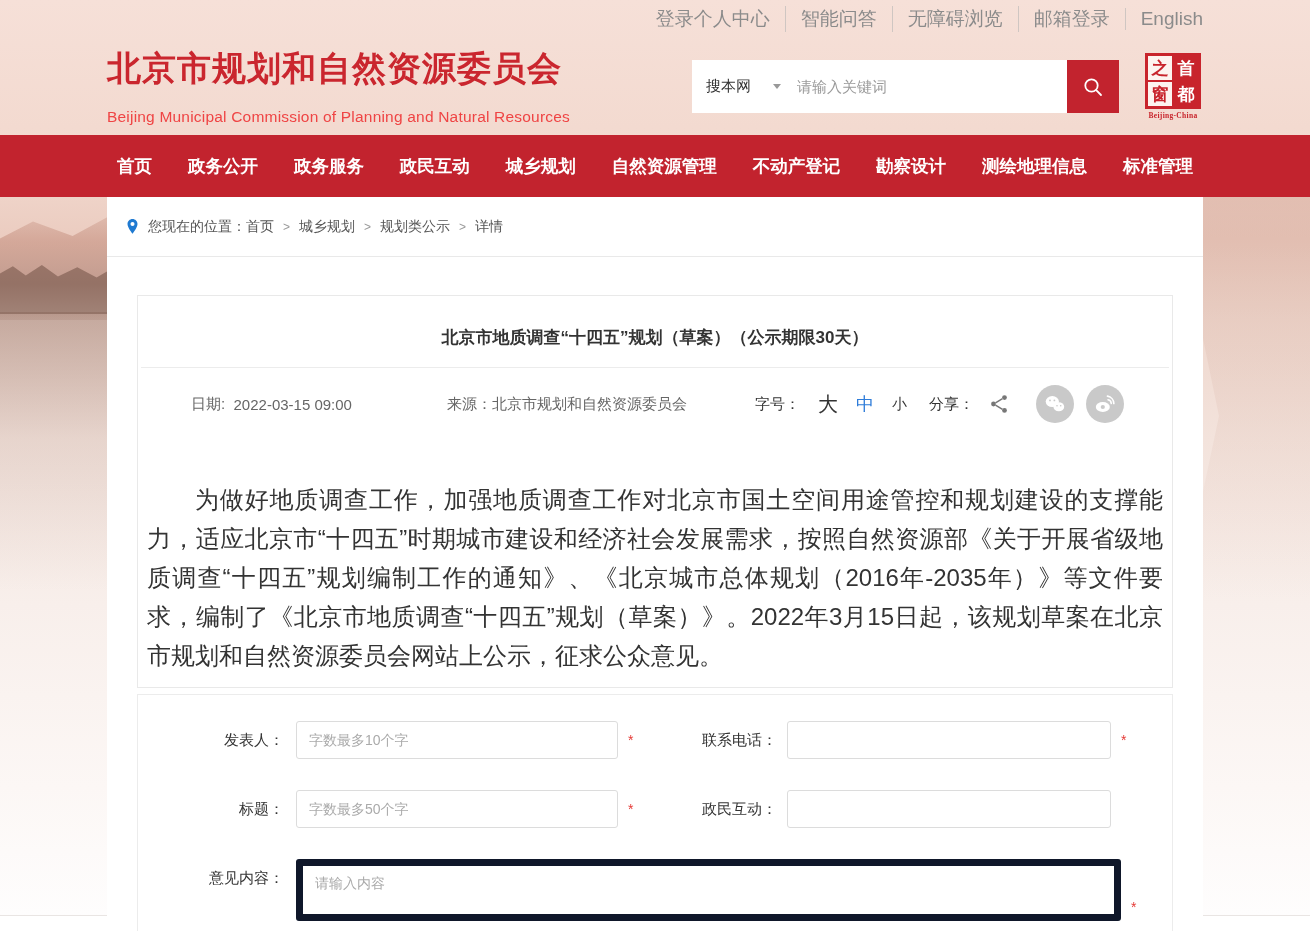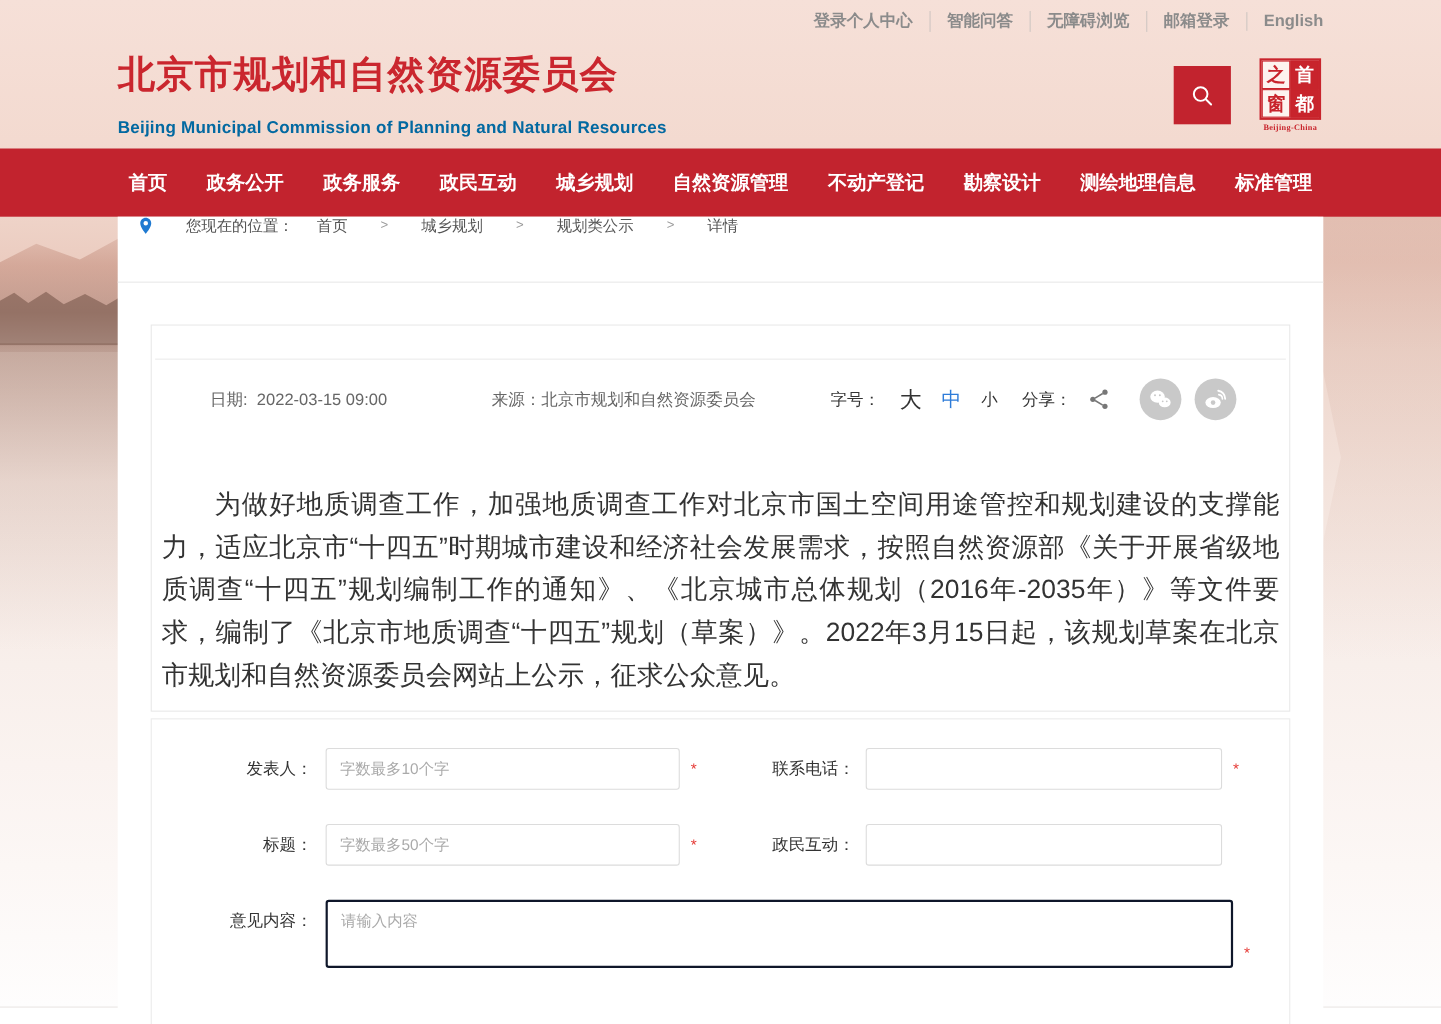--- a/index.html
+++ b/index.html
@@ -20,30 +20,30 @@
   .mtn-right { position:absolute; right:0; top:140px; width:130px; height:460px;
     background:linear-gradient(180deg, rgba(205,153,137,0.45) 0%, rgba(218,183,170,0.3) 40%, rgba(230,210,202,0) 100%);
     clip-path:polygon(18% 0,100% 0,100% 100%,0 100%,30% 60%,8% 30%); }
 
   .shell { position:relative; z-index:1; }
   .container { width:1096px; margin:0 auto; }
 
   
   .topbar { height:38px; }
   .topbar .container { height:38px; display:flex; align-items:center; justify-content:flex-end; }
-  .topbar a { font-size:15px; color:#8b8b8b; text-decoration:none; padding:0 15px; cursor:pointer;font-weight:bold; }
+  .topbar a { font-size:19px; color:#8b8b8b; text-decoration:none; padding:0 15px; cursor:pointer; }
   .topbar a + a { border-left:1px solid #cfc6c2; }
   .topbar a:last-child { padding-right:0; }
 
   
   .masthead { height:97px; }
   .masthead .container { height:97px; display:flex; align-items:center; }
   .logo-block { flex:1 1 auto; padding-top:2px; }
   .site-title { font-size:34px; font-weight:700; color:#ca262e; letter-spacing:1px; line-height:1.15; }
-  .site-subtitle { font-size:15.5px; color:#0369a1; margin-top:20px; letter-spacing:0.2px;font-weight:bold; }
+  .site-subtitle { font-size:15.5px; color:#ef4444; margin-top:20px; letter-spacing:0.2px; }
   .searchbar { display:flex; align-items:stretch; height:53px; margin-right:24px; }
   .search-white { display:flex; align-items:center; background:#fff; width:375px; padding-left:14px; }
   .search-scope { display:flex; align-items:center; gap:22px; font-size:15px; color:#333; cursor:pointer; }
   .caret-down { width:0; height:0; border-left:4px solid transparent; border-right:4px solid transparent; border-top:5px solid #999; }
   .search-input { border:none; outline:none; flex:1; font-size:15px; margin-left:16px; height:100%; font-family:"Liberation Sans",sans-serif; background:transparent; }
   .search-input::placeholder { color:#9a9a9a; }
   .search-btn { width:52px; background:#c2232e; border:none; display:flex; align-items:center; justify-content:center; cursor:pointer; }
   .seal { width:60px; text-align:center; }
   .seal-grid { width:56px; height:56px; margin:0 auto; border:2px solid #c8242c; display:grid; grid-template-columns:1fr 1fr; grid-template-rows:1fr 1fr; background:#fdf3ef; }
   .seal-cell { display:flex; align-items:center; justify-content:center; font-family:"Liberation Serif",serif; font-weight:700; font-size:17px; color:#c8242c; border:1px solid #c8242c; }
@@ -51,21 +51,21 @@
   .seal-caption { font-family:"Liberation Serif",serif; font-size:7.5px; font-weight:700; color:#c8242c; margin-top:2px; letter-spacing:0.3px; }
 
   
   .mainnav { height:62px; background:#c2232e; }
   .mainnav .container { height:62px; display:flex; align-items:center; justify-content:space-between; padding:0 10px; }
   .mainnav a { color:#fff; font-size:17.5px; font-weight:700; text-decoration:none; cursor:pointer; white-space:nowrap; }
 
   
   .panel { width:1096px; margin:0 auto; background:#fff; min-height:734px; position:relative; }
 
-  .breadcrumb { display:flex; height:60px; padding:0 18px; border-bottom:1px solid #e9e9e9; font-size:14px; color:#555;gap:21px; }
+  .breadcrumb { display:flex; align-items:center; height:60px; padding:0 18px; border-bottom:1px solid #e9e9e9; font-size:14px; color:#555; }
   .breadcrumb .pin { margin-right:8px; display:flex; }
   .breadcrumb a { color:#555; text-decoration:none; cursor:pointer; }
   .crumb-sep { color:#999; margin:0 9px; font-size:12px; }
 
   
   .article-box { margin:38px 30px 0 30px; border:1px solid #e9e9e9; background:#fff; padding:30px 3px 12px 3px; }
   .article-title { text-align:center; font-size:17px; font-weight:700; color:#333; line-height:24px; padding-bottom:17px; }
   .article-rule { border:none; border-top:1px solid #ececec; }
   .meta-row { display:flex; align-items:center; padding:17px 45px 0 50px; font-size:15px; color:#666; }
   .meta-item { display:flex; align-items:center; }
@@ -87,21 +87,21 @@
   .form-box { margin:6px 30px 0 30px; border:1px solid #ececec; background:#fff; padding:26px 0 60px 0; }
   .form-row { display:flex; align-items:center; margin-bottom:31px; padding-left:1px; }
   .form-row:last-child { margin-bottom:16px; align-items:flex-start; }
   .f-label { flex:0 0 157px; text-align:right; padding-right:12px; font-size:15px; color:#333; }
   .f-label-2 { flex:0 0 147px; text-align:right; padding-right:10px; font-size:15px; color:#333; }
   .f-input { width:322px; height:38px; border:1px solid #dcdcdc; border-radius:3px; padding:0 12px; font-size:14px; color:#333; outline:none; font-family:"Liberation Sans",sans-serif; }
   .f-input-2 { width:324px; }
   .f-input::placeholder, .f-textarea::placeholder { color:#aaa; }
   .req { color:#e53935; font-size:14px; margin-left:10px; width:12px; }
   .row3 .f-label { padding-top:10px; }
-  .f-textarea { width:825px; height:62px; border:2px solid #0f172a; border-radius:3px; padding:9px 12px; font-size:14px; color:#333; outline:none; resize:none; font-family:"Liberation Sans",sans-serif; }
+  .f-textarea { width:825px; height:62px; border:7px solid #0f172a; border-radius:3px; padding:9px 12px; font-size:14px; color:#333; outline:none; resize:none; font-family:"Liberation Sans",sans-serif; }
   .req-bottom { align-self:flex-end; margin-bottom:6px; }
 </style>
 </head>
 <body>
 
 <div class="bg-art">
   <div class="mtn-left-ridge"></div>
   <div class="mtn-left-trees"></div>
   <div class="mtn-left-fade"></div>
   <div class="mtn-right"></div>
@@ -119,20 +119,27 @@
     </div>
   </div>
 
   <div class="masthead">
     <div class="container">
       <div class="logo-block">
         <div class="site-title">北京市规划和自然资源委员会</div>
         <div class="site-subtitle">Beijing Municipal Commission of Planning and Natural Resources</div>
       </div>
       <div class="searchbar">
+        <div class="search-white">
+          <div class="search-scope">
+            <span>搜本网</span>
+            <span class="caret-down"></span>
+          </div>
+          <input class="search-input" type="text" placeholder="请输入关键词" style="">
+        </div>
         <button class="search-btn">
           <span style="display:flex;">
             <svg width="24" height="24" viewBox="0 0 24 24">
                 <circle cx="10.5" cy="10.5" r="6.2" fill="none" stroke="#fff" stroke-width="1.8"></circle>
                 <line x1="15.2" y1="15.2" x2="20" y2="20" stroke="#fff" stroke-width="1.8" stroke-linecap="round"></line>
               </svg>
           </span>
         </button>
       </div>
       <div class="seal">
@@ -174,20 +181,21 @@
       <a>首页</a>
       <span class="crumb-sep">&gt;</span>
       <a>城乡规划</a>
       <span class="crumb-sep">&gt;</span>
       <a>规划类公示</a>
       <span class="crumb-sep">&gt;</span>
       <span>详情</span>
     </div>
 
     <div class="article-box">
+      <div class="article-title">北京市地质调查“十四五”规划（草案）（公示期限30天）</div>
       <hr class="article-rule">
       <div class="meta-row">
         <div class="meta-item">
           <span>日期:</span>&nbsp;&nbsp;
           <span>2022-03-15 09:00</span>
         </div>
         <div class="meta-item meta-src">
           <span>来源：</span>
             <span>北京市规划和自然资源委员会</span>
         </div>

